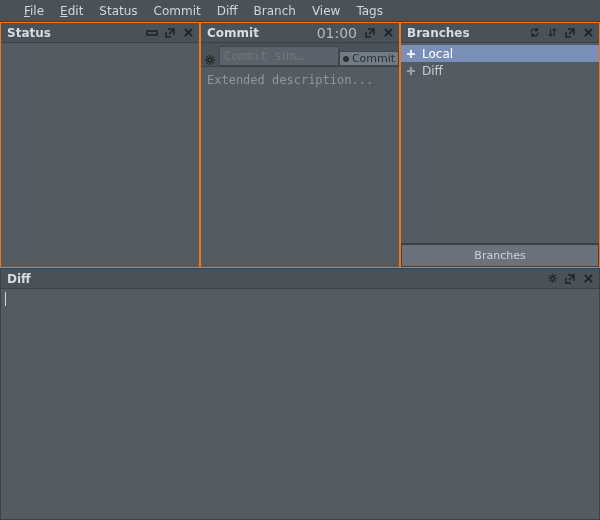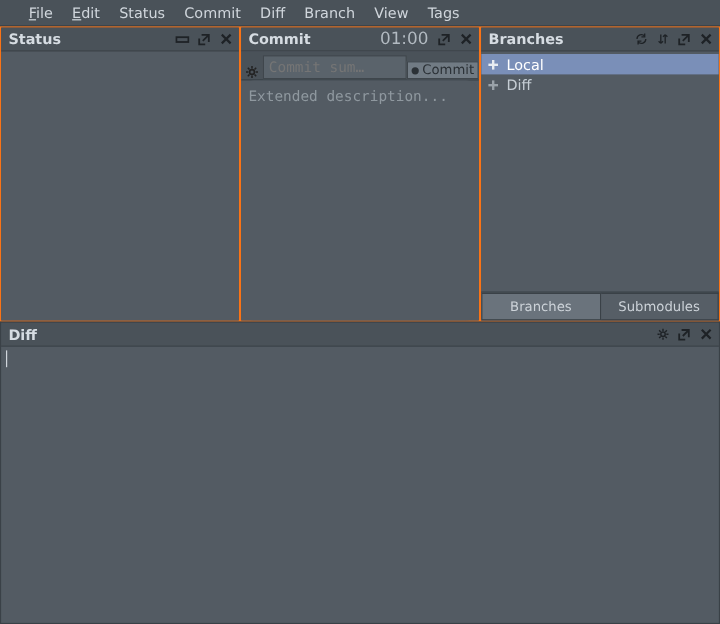--- a/index.html
+++ b/index.html
@@ -340,21 +340,20 @@
             <span class="exp-icon"></span>
             <span>Local</span>
           </div>
           <div class="tree-item">
             <span class="exp-icon"></span>
             <span>Diff</span>
           </div>
         </div>
         <div class="branches-tabs">
           <div class="branches-tab active">Branches</div>
-          <div class="branches-tab">Submodules</div>
         </div>
       </div>
     </div>
 
   </div>
 
   <div class="panel-diff">
     <div class="diff-header">
       <span class="diff-title">Diff</span>
       <span class="mini-btn">

